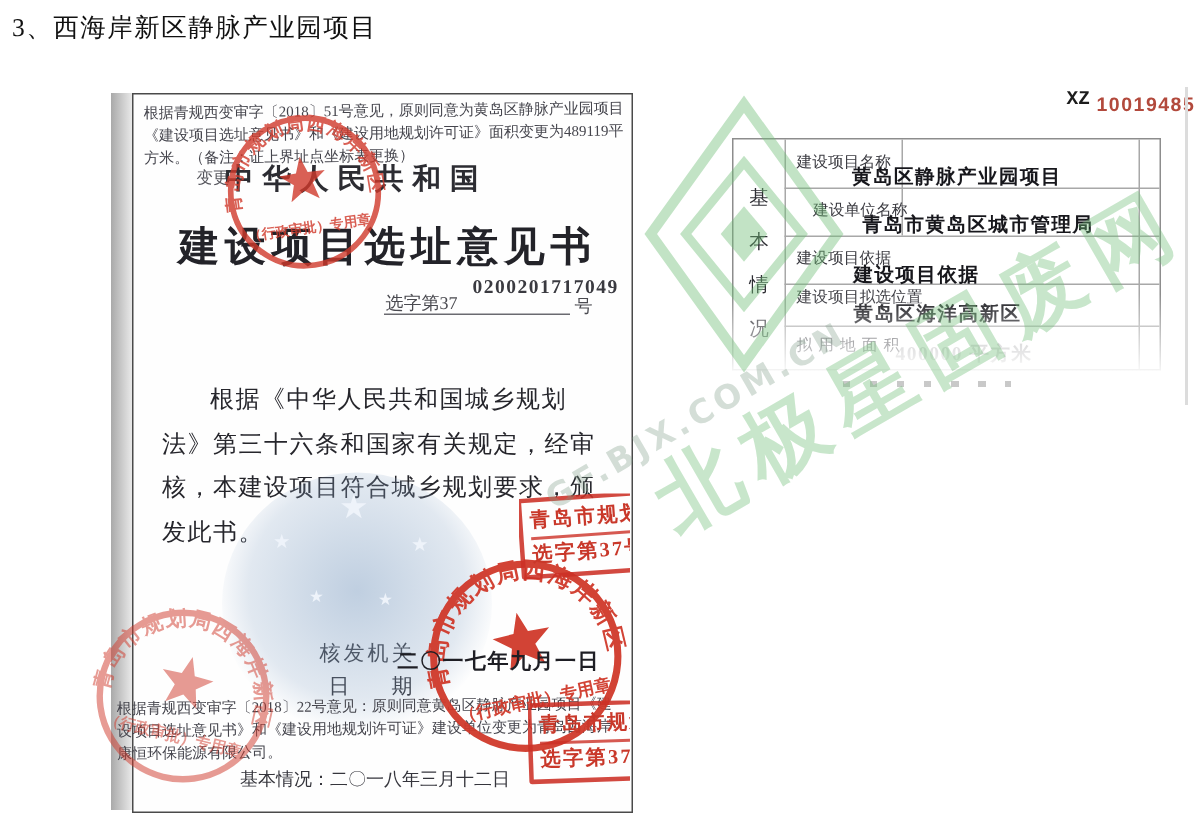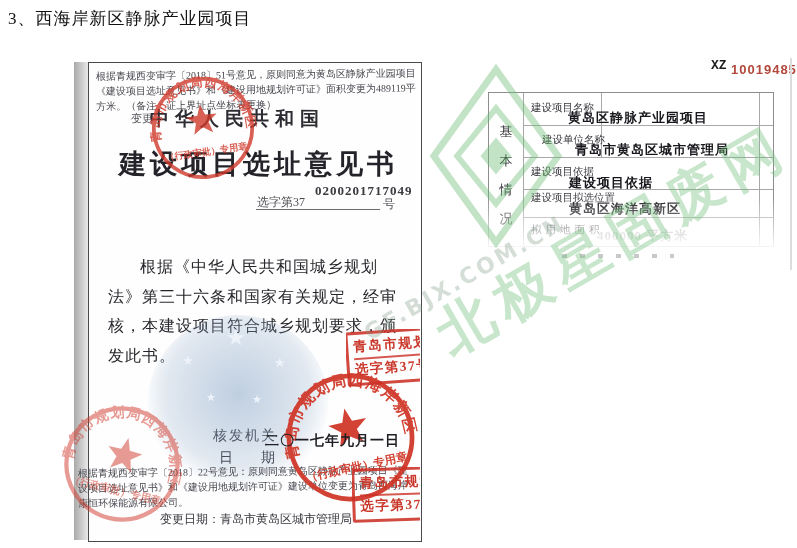--- a/index.html
+++ b/index.html
@@ -99,21 +99,21 @@
   <div class="abs serial-line"></div>
   <div class="abs serial-suf">号</div>
 
   <div class="abs body-par">根据《中华人民共和国城乡规划法》第三十六条和国家有关规定，经审核，本建设项目符合城乡规划要求，颁发此书。</div>
 
   <div class="abs issuer">核发机关</div>
   <div class="abs datelab">日　　期</div>
   <div class="abs dateval">二〇一七年九月一日</div>
 
   <div class="abs note" style="left:78px;top:464px;width:330px;z-index:4;">根据青规西变审字〔2018〕22号意见：原则同意黄岛区静脉产业园项目《建设项目选址意见书》和《建设用地规划许可证》建设单位变更为青岛西海岸康恒环保能源有限公司。</div>
-  <div class="abs amend-date">变更日期：青岛市黄岛区城市管理局</div>
+  <div class="abs amend-date">基本情况：二〇一八年三月十二日</div>
 
   <svg class="round-stamp" style="left:149px;top:74px;width:108px;height:108px;opacity:.8;transform:rotate(-8deg);" viewBox="0 0 200 200">
     <circle cx="100" cy="100" r="91" fill="none" stroke="#d0392b" stroke-width="7"></circle>
     <polygon fill="#d0392b" points="100,56 107.3,76 128.5,76.7 111.8,89.8 117.6,110.3 100,98.4 82.4,110.3 88.2,89.8 71.5,76.7 92.7,76"></polygon>
     <defs>
         <path id="arcA" d="M 19 104 A 81 81 0 1 1 181 104" fill="none"></path>
       </defs>
     <text font-size="23" fill="#d0392b" font-weight="bold" letter-spacing="2">
       <textPath href="#arcA" startOffset="50%" text-anchor="middle">青岛市规划局西海岸新区</textPath>
     </text>

